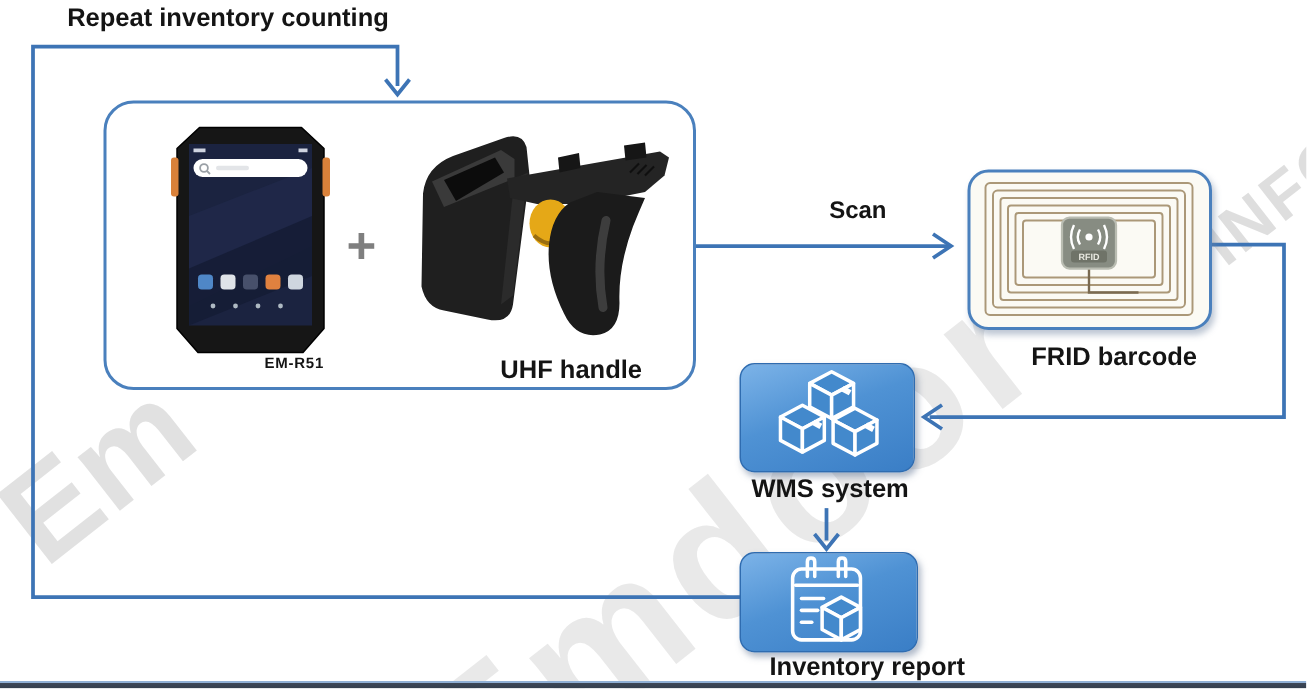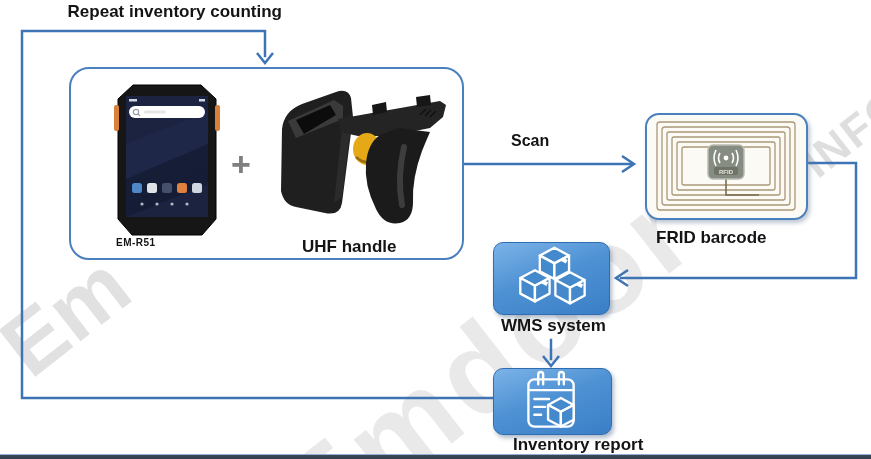--- a/index.html
+++ b/index.html
@@ -32,22 +32,22 @@
     display:flex;align-items:center;justify-content:center;
   }
   .wms-box{left:493px;top:242px;width:117px;height:73px;}
   .report-box{left:493px;top:368px;width:119px;height:67px;}
   .phone-svg{position:absolute;left:111px;top:84px;z-index:3;}
   .handle-svg{position:absolute;left:272px;top:85px;z-index:3;}
   .plus-sign{
     position:absolute;left:225px;top:146px;width:32px;height:36px;z-index:3;
     font-size:34px;font-weight:700;color:#7f7f7f;text-align:center;line-height:36px;
   }
-  .lbl{position:absolute;z-index:4;font-weight:700;font-size:17px;text-align:left;color:#141414;white-space:nowrap;}
-  .lbl-title{left:22px;top:2px;width:260px;text-align:right;}
+  .lbl{position:absolute;z-index:4;font-weight:700;font-size:17px;text-align:right;color:#141414;white-space:nowrap;}
+  .lbl-title{left:22px;top:2px;width:260px;text-align:center;}
   .lbl-phone{left:116px;top:237px;width:100px;font-size:10px;letter-spacing:.5px;}
   .lbl-handle{left:302px;top:237px;width:126px;}
   .lbl-scan{left:511px;top:132px;width:80px;font-size:16px;}
   .lbl-frid{left:656px;top:228px;width:142px;}
   .lbl-wms{left:501px;top:316px;width:102px;}
   .lbl-report{left:488px;top:435px;width:130px;margin-left:25px;}
   .footer-bar{
     position:absolute;left:0;bottom:0;width:871px;height:5px;z-index:5;
     background:linear-gradient(to bottom,#8fafd4 0%,#8fafd4 22%,#3d4858 22%,#333e4d 100%);
   }

